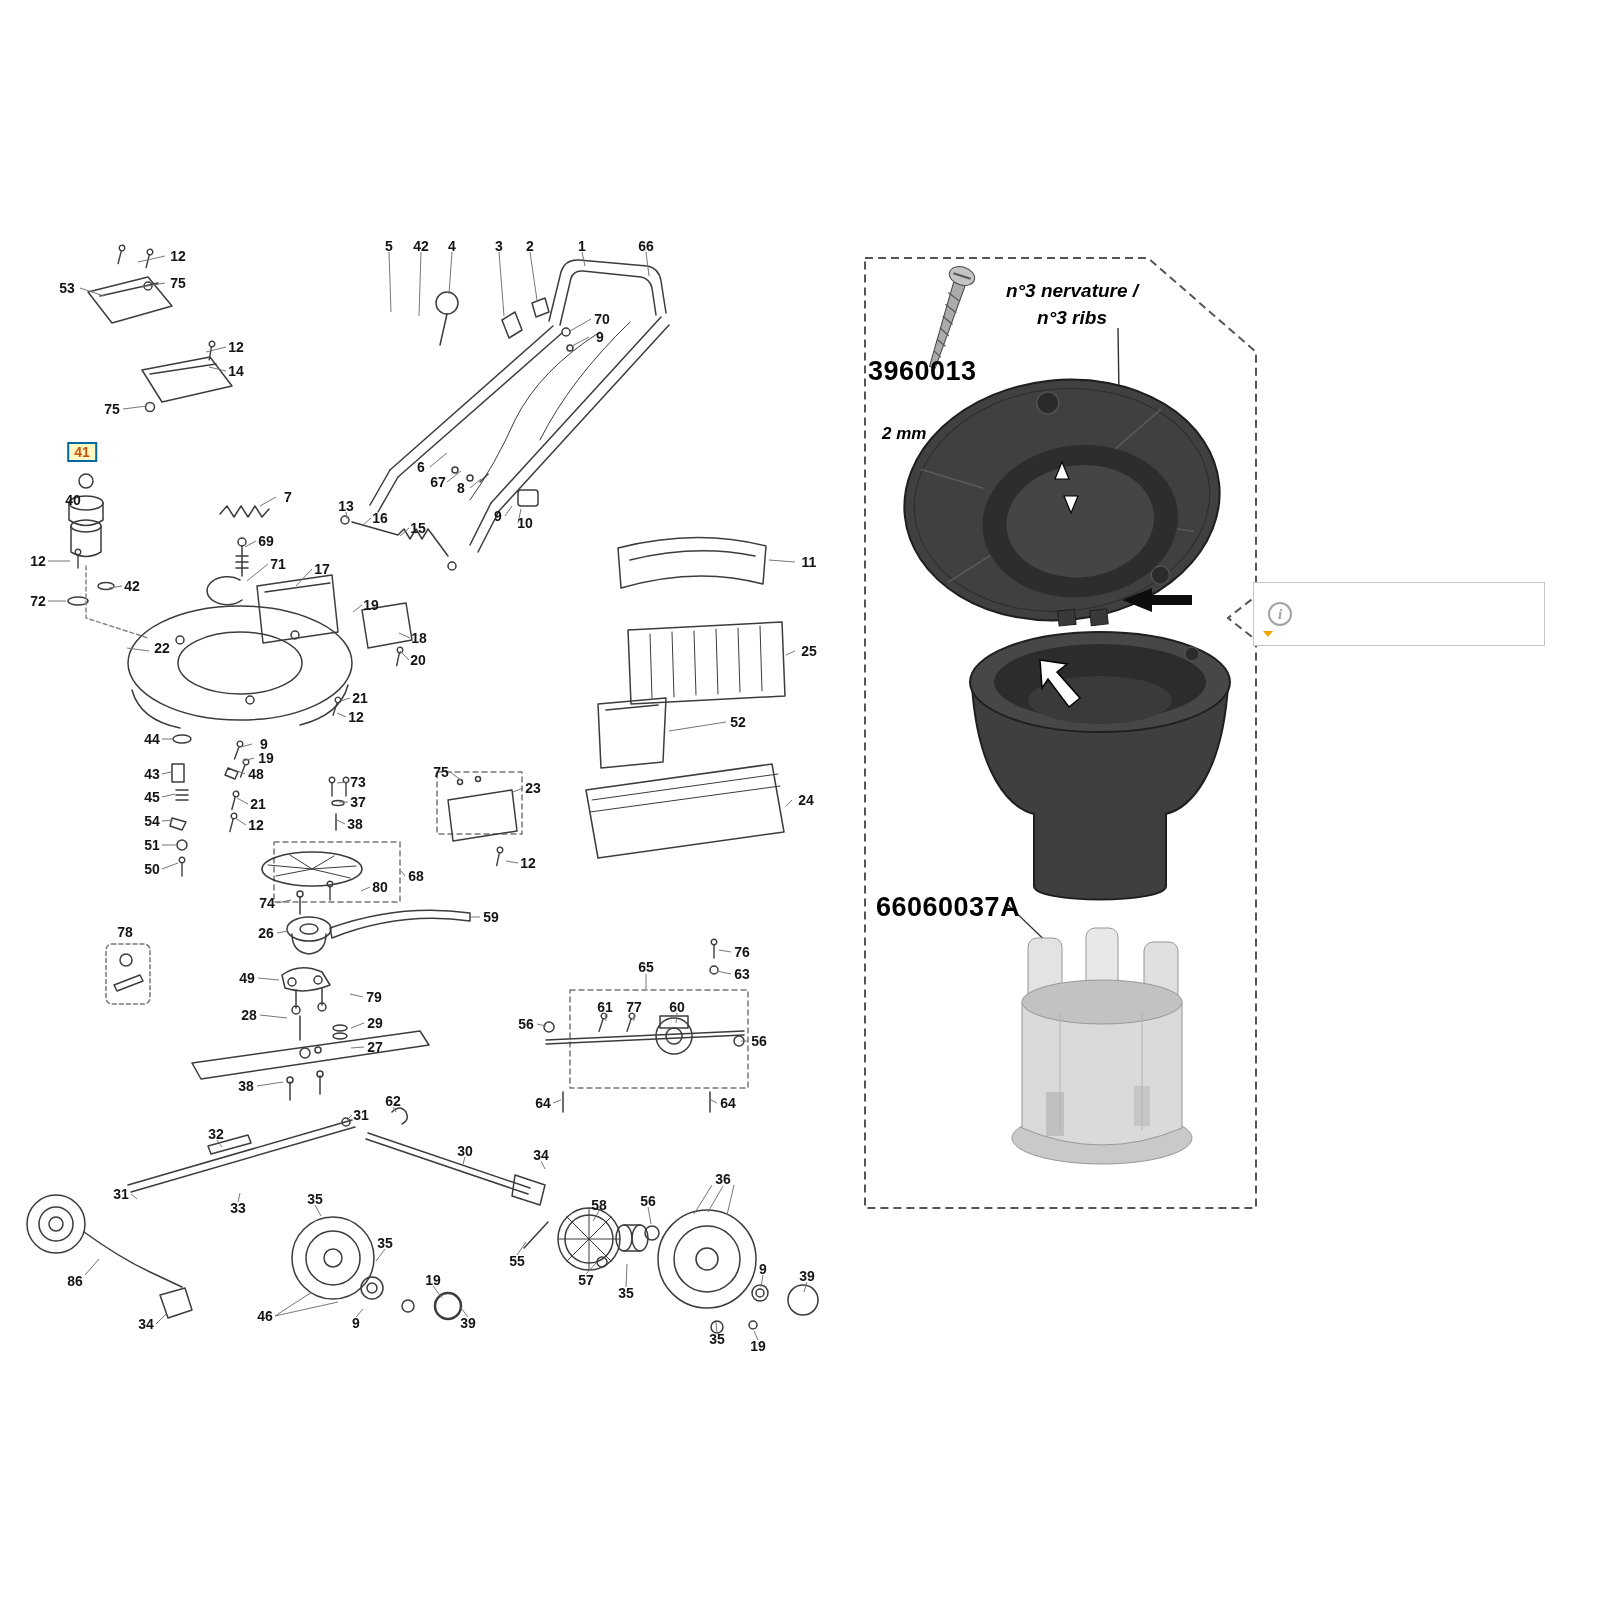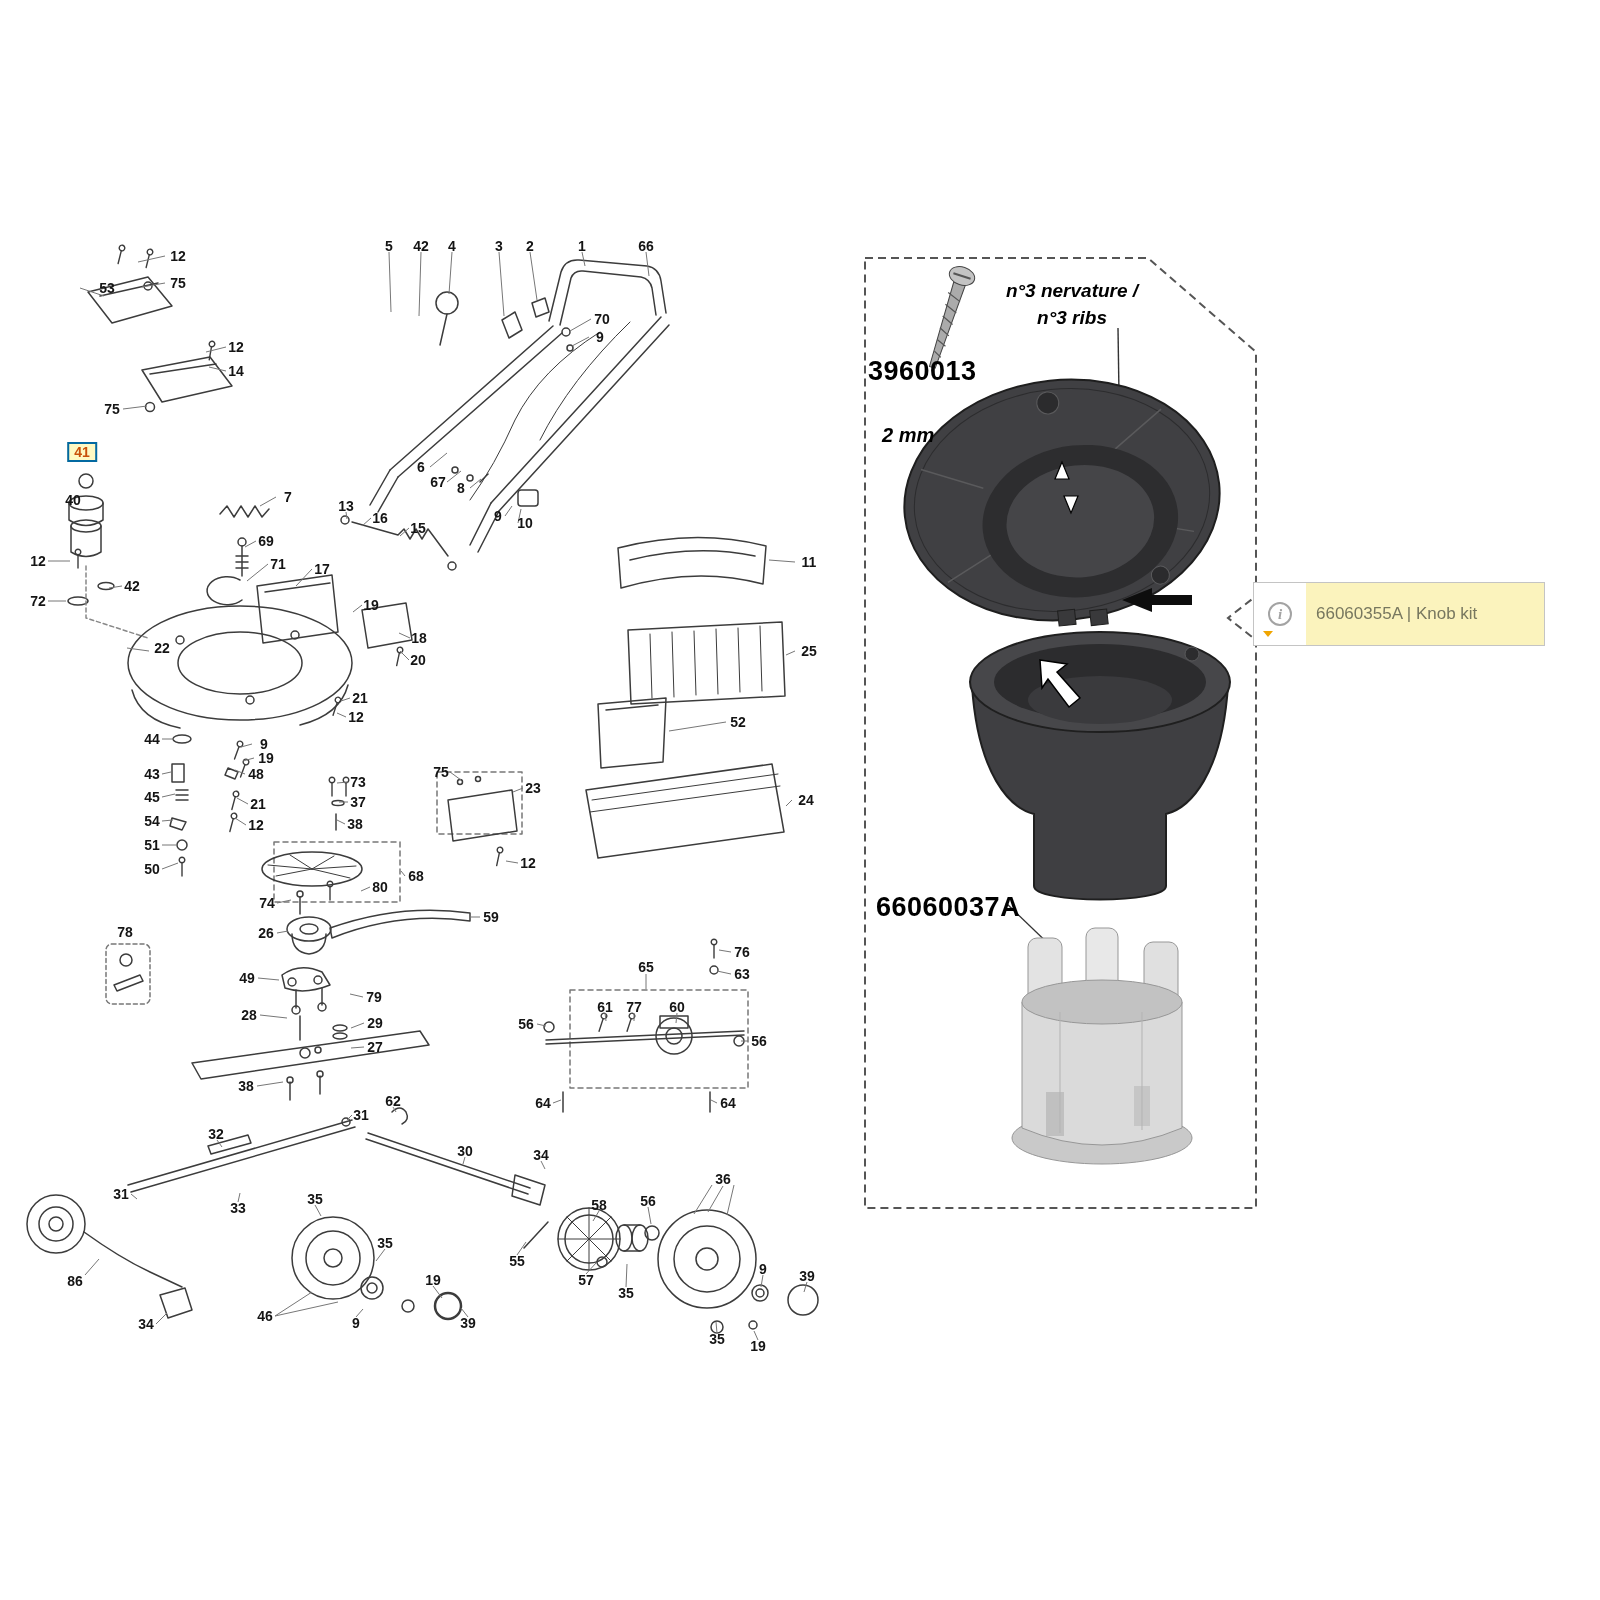--- a/index.html
+++ b/index.html
@@ -10,21 +10,21 @@
   .plabel{position:absolute;transform:translate(-50%,-50%);font-weight:bold;
           font-size:14px;color:#141414;white-space:nowrap;line-height:1;}
   .plabel.hl{color:#c8500a;background:#fef9c3;border:2px solid #0369a1;padding:1px 5px;}
   
   .part-no{position:absolute;font-weight:bold;font-size:27px;color:#000;letter-spacing:.5px;}
   #screwNo{left:868px;top:356px;}
   #housingNo{left:876px;top:892px;}
   .ribs{position:absolute;left:982px;top:278px;width:180px;text-align:center;
         font-weight:bold;font-style:italic;font-size:19px;line-height:1.4;color:#000;}
   .mm{position:absolute;left:882px;top:424px;font-weight:bold;font-style:italic;
-      font-size:20px;color:#000;}
+      font-size:17px;color:#000;}
   
   .tooltip{position:absolute;left:1253px;top:582px;width:292px;height:64px;background:#fff;
            border:1px solid #c4c4c4;display:flex;box-sizing:border-box;}
   .tt-icon-wrap{width:52px;display:flex;align-items:center;justify-content:center;position:relative;}
   .tt-icon{width:24px;height:24px;border:2px solid #a3a3a3;border-radius:50%;color:#a3a3a3;
            font-family:"Liberation Serif",serif;font-style:italic;font-weight:bold;font-size:15px;
            display:flex;align-items:center;justify-content:center;box-sizing:border-box;}
   .tt-caret{position:absolute;left:9px;bottom:8px;width:0;height:0;
             border-left:5px solid transparent;border-right:5px solid transparent;
             border-top:6px solid #f0a500;}
@@ -389,21 +389,21 @@
     <rect x="1046" y="1092" width="18" height="44" fill="#c0c0c0" stroke="none"></rect>
     <rect x="1134" y="1086" width="16" height="40" fill="#c6c6c6" stroke="none"></rect>
     <line x1="1060" y1="1012" x2="1060" y2="1133" stroke="#b3b3b3"></line>
     <line x1="1142" y1="1012" x2="1142" y2="1130" stroke="#b3b3b3"></line>
   </g>
 </svg>
 
 <div id="labels">
       <div class="plabel" style="left: 178px; top: 256px;">12</div>
       <div class="plabel" style="left: 178px; top: 283px;">75</div>
-      <div class="plabel" style="left: 67px; top: 288px; margin-left: 40px;">53</div>
+      <div class="plabel" style="left: 67px; top: 288px;">53</div>
       <div class="plabel" style="left: 389px; top: 246px;">5</div>
       <div class="plabel" style="left: 421px; top: 246px;">42</div>
       <div class="plabel" style="left: 452px; top: 246px;">4</div>
       <div class="plabel" style="left: 499px; top: 246px;">3</div>
       <div class="plabel" style="left: 530px; top: 246px;">2</div>
       <div class="plabel" style="left: 582px; top: 246px;">1</div>
       <div class="plabel" style="left: 646px; top: 246px;">66</div>
       <div class="plabel" style="left: 602px; top: 319px;">70</div>
       <div class="plabel" style="left: 600px; top: 337px;">9</div>
       <div class="plabel" style="left: 236px; top: 347px;">12</div>
@@ -508,16 +508,15 @@
   <span>n°3 ribs</span>
 </div>
 <div class="mm">2 mm</div>
 <div class="part-no" id="housingNo">66060037A</div>
 
 <div class="tooltip">
   <div class="tt-icon-wrap">
     <div class="tt-icon">i</div>
     <div class="tt-caret"></div>
   </div>
-  <div class="tt-text">66060355A | Knob kit</div>
 </div>
 
 </div>
 
 </body></html>

